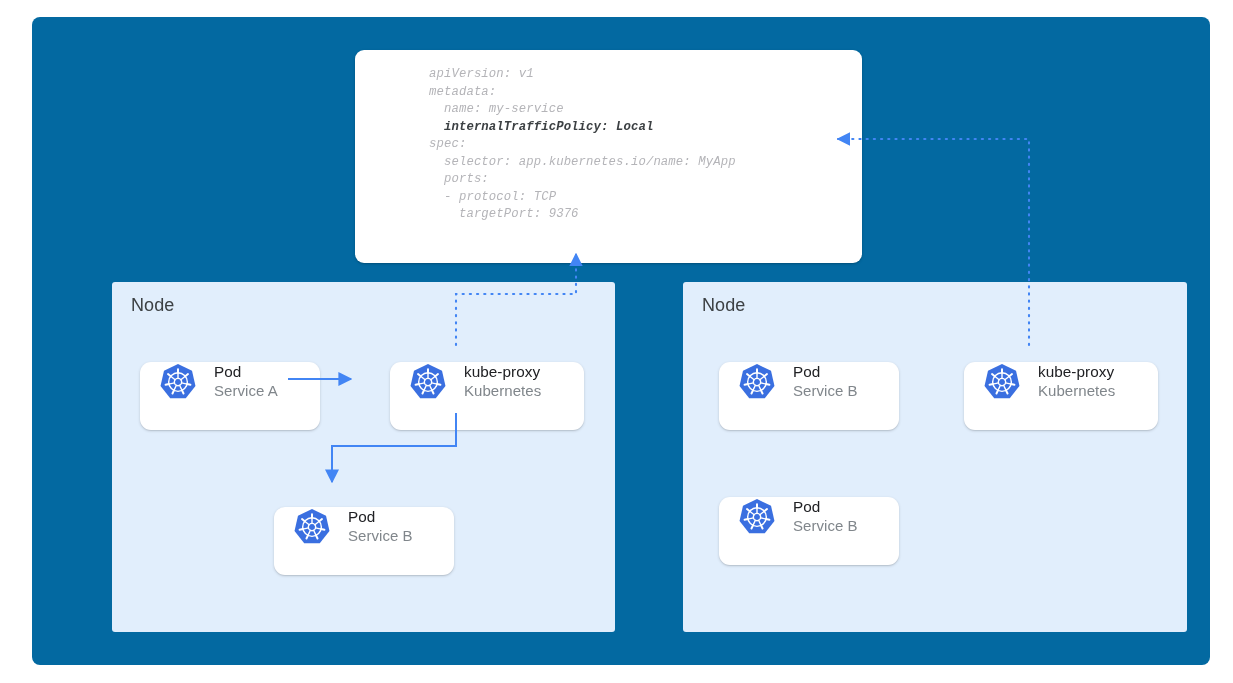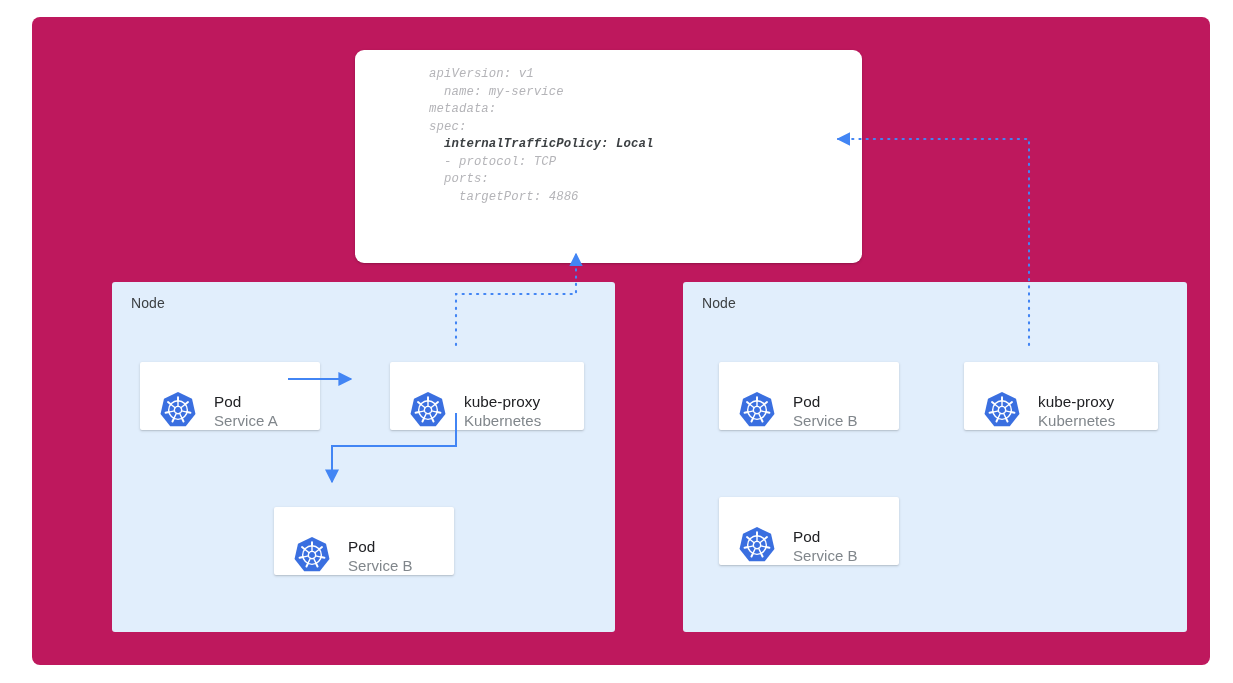--- a/index.html
+++ b/index.html
@@ -14,21 +14,21 @@
     position: relative;
     overflow: hidden;
   }
 
   #canvas {
     position: absolute;
     left: 32px;
     top: 17px;
     width: 1178px;
     height: 648px;
-    background: #be185d;
+    background: #0369a1;
     border-radius: 8px;
   }
 
   
   #yaml-card {
     position: absolute;
     left: 323px;
     top: 33px;
     width: 507px;
     height: 213px;
@@ -60,33 +60,33 @@
     position: absolute;
     background: #e1eefc;
     border-radius: 3px;
   }
   #node-left  { left: 80px;  top: 265px; width: 503px; height: 350px; }
   #node-right { left: 651px; top: 265px; width: 504px; height: 350px; }
   .node-label {
     position: absolute;
     left: 19px;
     top: 13px;
-    font-size: 14px;
+    font-size: 18px;
     color: #3c4043;
     letter-spacing: 0.1px;
   }
 
   
   .card {
     position: absolute;
     background: #ffffff;
-    border-radius: 2px;
+    border-radius: 11px;
     box-shadow: 0 1px 3px rgba(0,0,0,0.16), 0 1px 1px rgba(0,0,0,0.07);
     display: flex;
-    align-items: flex-end;
+    align-items: flex-start;
     box-sizing: border-box;
   }
   .card .k8s-icon {
     width: 40px;
     height: 40px;
     flex: 0 0 40px;
     margin-left: 18px;
   }
   .card .card-text {
     margin-left: 16px;
@@ -123,21 +123,21 @@
     height: 683px;
     pointer-events: none;
   }
 </style>
 </head>
 <body>
 
 <div id="canvas">
 
   <div id="yaml-card">
-    <div id="yaml-code"><div>apiVersion: v1</div><div>  name: my-service</div><div>metadata:</div><div>spec:</div><div><span class="hl">  internalTrafficPolicy: Local</span></div><div>  - protocol: TCP</div><div>  ports:</div><div>    targetPort: 4886</div></div>
+    <div id="yaml-code"><div>apiVersion: v1</div><div>metadata:</div><div>  name: my-service</div><div><span class="hl">  internalTrafficPolicy: Local</span></div><div>spec:</div><div>  selector: app.kubernetes.io/name: MyApp</div><div>  ports:</div><div>  - protocol: TCP</div><div>    targetPort: 9376</div></div>
   </div>
 
   <div class="node-box" id="node-left">
     <div class="node-label">Node</div>
   </div>
 
   <div class="node-box" id="node-right">
     <div class="node-label">Node</div>
   </div>
 

